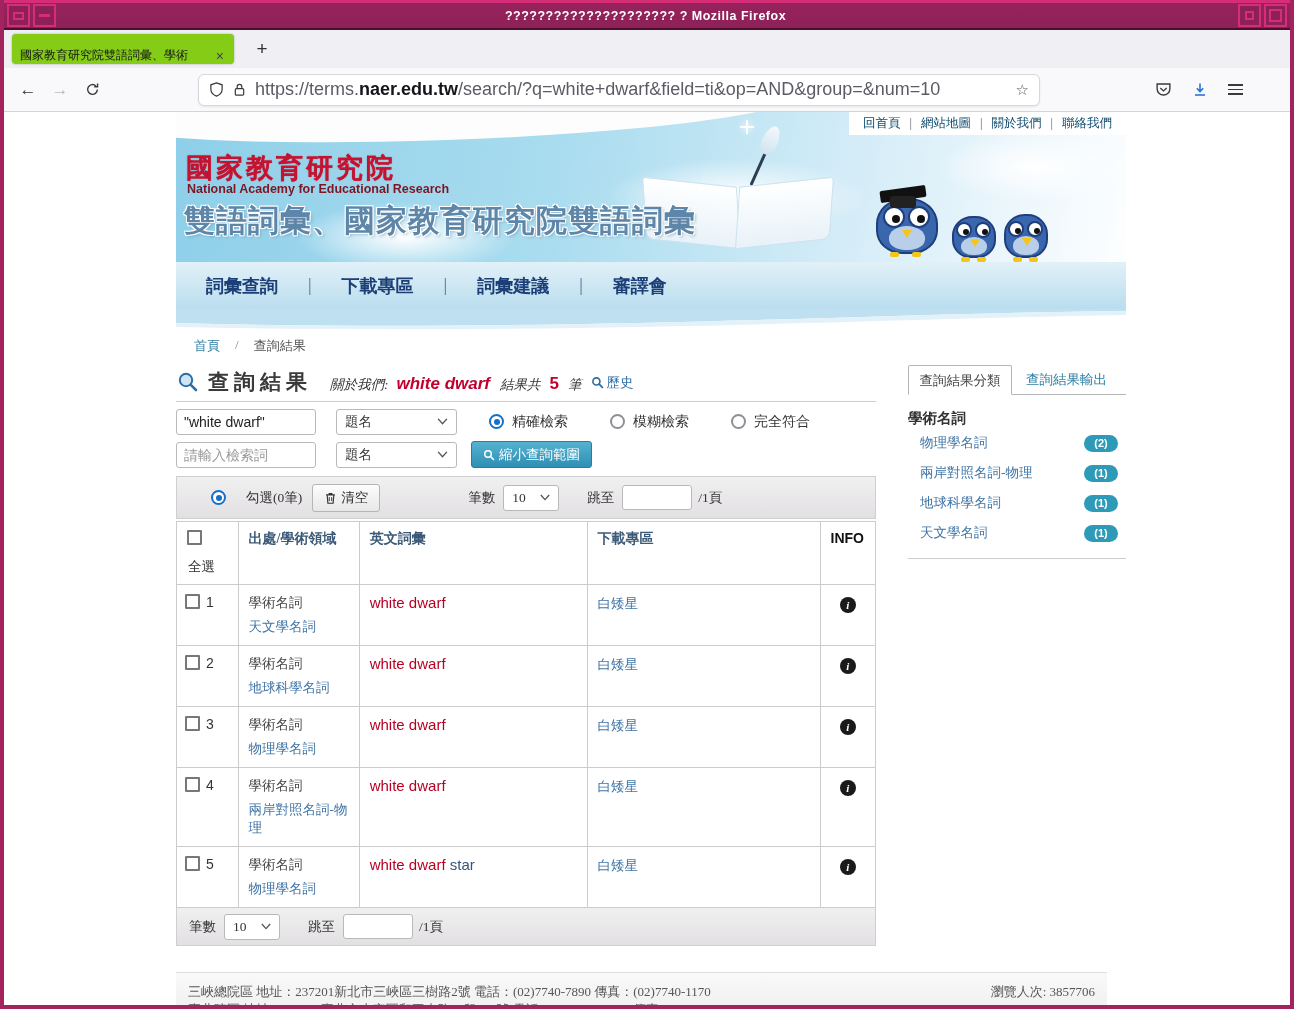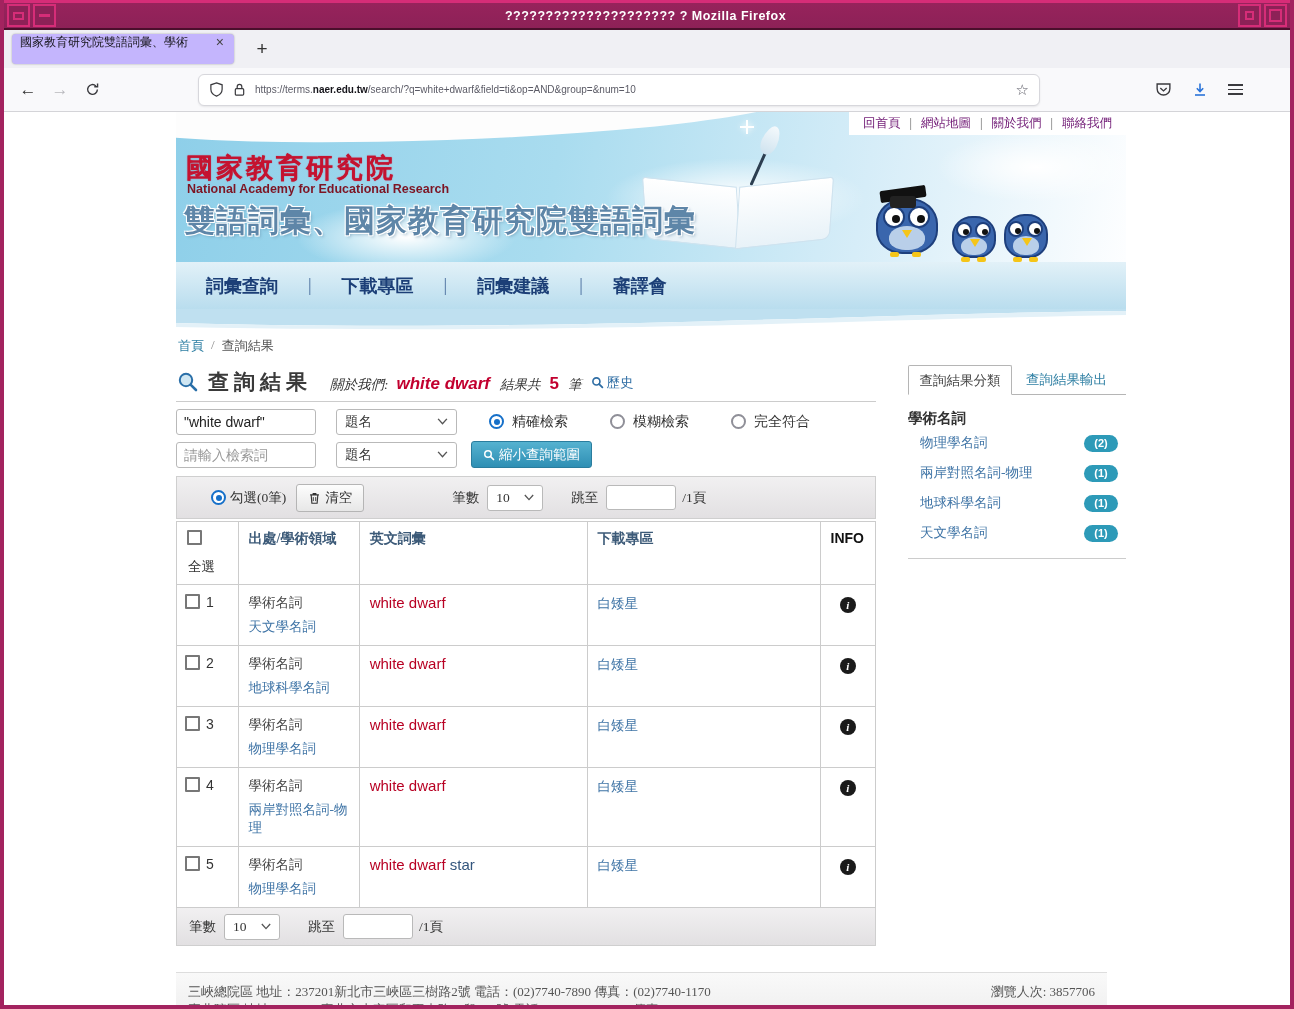--- a/index.html
+++ b/index.html
@@ -18,53 +18,53 @@
     border:2px solid #d62d78; display:flex; align-items:center; justify-content:center; }
   .tb-glyph-menu { width:11px; height:8px; border:2px solid #d62d78; }
   .tb-glyph-min  { width:11px; height:3px; background:#d62d78; }
   .tb-glyph-max  { width:9px;  height:9px; border:2px solid #d62d78; }
   .tb-glyph-close{ width:13px; height:13px; border:2px solid #d62d78; }
   .tb-title { flex:1; text-align:center; color:#fff; font-size:12.5px; font-weight:bold; letter-spacing:.5px; }
   .tb-right { display:flex; margin-right:3px; }
 
   
   .tabbar { height:38px; background:#f0f0f4; display:flex; align-items:center; padding-left:8px; }
-  .tab { width:222px; height:30px; background:#c4b5fd; border-radius:4px; box-shadow:0 0 2px rgba(0,0,0,.35);
-    display:flex; align-items:flex-start; padding:0 8px; }
+  .tab { width:222px; height:30px; background:#84cc16; border-radius:4px; box-shadow:0 0 2px rgba(0,0,0,.35);
+    display:flex; align-items:flex-end; padding:0 8px; }
   .tab-title { flex:1; font-size:12px; color:#15141a; white-space:nowrap; overflow:hidden;
     -webkit-mask-image:linear-gradient(90deg,#000 85%,transparent); mask-image:linear-gradient(90deg,#000 85%,transparent); }
   .tab-close { font-size:14px; color:#444; padding:0 2px; cursor:default; }
   .newtab { font-size:19px; color:#333; margin-left:14px; width:28px; text-align:center; }
 
   .toolbar { height:44px; background:#f9f9fb; border-bottom:1px solid #d4d4d8;
     display:flex; align-items:center; }
   .nav-ico { font-size:17px; color:#333; width:32px; text-align:center; }
   .nav-ico.disabled { color:#b8b8bd; }
   .toolbar .spacer1 { width:8px; }
   .urlbar { width:842px; height:32px; margin-left:90px; background:#fff; border:1px solid #d7d7dc;
     border-radius:6px; display:flex; align-items:center; padding:0 10px; gap:9px; box-shadow:0 1px 2px rgba(0,0,0,.08); }
-  .url-text { flex:1; font-size:10px; color:#5b5b66; white-space:nowrap; overflow:hidden; }
+  .url-text { flex:1; font-size:18px; color:#5b5b66; white-space:nowrap; overflow:hidden; }
   .url-text b { color:#15141a; font-weight:bold; }
   .url-star { font-size:15px; color:#5b5b66; }
   .tb-icons { display:flex; align-items:center; gap:20px; margin-left:115px; }
   .burger { display:inline-block; width:15px; }
   .burger span { display:block; height:1.8px; background:#3a3a3e; margin:3px 0; }
 
   
   .viewport { position:relative; height:893px; background:#fff; overflow:hidden; font-family:"Liberation Serif", serif; }
   .site { width:950px; margin-left:172px; position:relative; }
 
   .hdr { position:relative; height:150px; overflow:hidden;
     background:linear-gradient(100deg,#8ecfe9 0%,#a9dcef 40%,#d6edf8 72%,#fdfeff 100%); }
   .hdr::before { content:""; position:absolute; left:-80px; top:-36px; width:700px; height:64px;
     background:#fdfdfd; border-radius:50%; transform:rotate(-2deg); }
   .cloud { position:absolute; background:radial-gradient(closest-side,#ffffff,rgba(255,255,255,0)); }
   .toplinks { position:absolute; top:0; right:0; height:23px; background:#fff; padding:0 14px;
     display:flex; align-items:center; gap:9px; font-size:12.5px; color:#666; z-index:5; }
-  .toplinks .lk { color:#701a75;text-align:center; }
+  .toplinks .lk { color:#0c4a6e;text-align:center; }
   .logo-zh { position:absolute; left:10px; top:38px; font-size:27px; font-weight:bold; color:#c41330;
     letter-spacing:3px; text-shadow:0 0 1px #c41330; z-index:4; }
   .logo-en { position:absolute; left:11px; top:70px; font-size:12.5px; color:#7d1524;
     font-family:"Liberation Sans",sans-serif; font-weight:bold; z-index:4; }
   .site-title { position:absolute; left:8px; top:88px; font-size:31px; font-weight:bold; color:#5e86a8;
     letter-spacing:1px; z-index:4;
     text-shadow:-1px -1px 0 #fff,1px -1px 0 #fff,-1px 1px 0 #fff,1px 1px 0 #fff,2px 2px 3px rgba(90,130,160,.45); }
 
   
   .book { position:absolute; left:468px; top:42px; width:190px; height:95px; z-index:2; }
@@ -90,21 +90,21 @@
   .cap { position:absolute; z-index:4; }
   .cap .board { position:absolute; width:46px; height:12px; background:#111; transform:rotate(-8deg); border-radius:2px; }
   .cap .base { position:absolute; left:10px; top:8px; width:26px; height:12px; background:#222; border-radius:3px; }
 
   .mainnav { height:47px; background:linear-gradient(#e2f1f8,#b9ddee); display:flex; align-items:center;
     padding-left:30px; gap:30px; font-size:18px; font-weight:bold; color:#1c3f77; position:relative; }
   .mainnav .sep { color:#4a6e9e; font-weight:normal; }
   .wave { height:24px; position:relative; background:#fff; }
   .wave svg { position:absolute; left:0; top:0; }
 
-  .breadcrumb { margin:4px 2px 0; font-size:13px; color:#888; display:flex; gap:7px; }
+  .breadcrumb { margin:4px 18px 0; font-size:13px; color:#888; display:flex; gap:15px; }
   .breadcrumb .home { color:#2e7fa3; }
   .breadcrumb .cur { color:#555; }
 
   .content { display:flex; margin-top:10px; }
   .main { width:700px; }
   .aside { width:220px; margin-left:32px; }
 
   
   .sr-head { display:flex; align-items:baseline; height:30px; }
   .sr-title { font-size:21px; font-weight:bold; color:#3a3a3a; letter-spacing:5px; margin-left:8px; }
@@ -407,21 +407,21 @@
               <svg class="ic" width="12" height="12" viewBox="0 0 24 24">
                 <circle cx="10" cy="10" r="6.5" fill="none" stroke="#fff" stroke-width="3"></circle>
                 <path d="M15 15 21 21" stroke="#fff" stroke-width="3.4" stroke-linecap="round"></path>
               </svg>
               <span>縮小查詢範圍</span>
             </button>
           </div>
 
           <div class="gpanel">
             <span class="radio checked chk-radio"></span>
-            <span style="margin-left:4px">勾選(0筆)</span>
+            <span style="margin-left:20px">勾選(0筆)</span>
             <button class="clear-btn">
               <svg class="ic" width="13" height="14" viewBox="0 0 14 16">
                 <path d="M2 4.5h10M5.5 4.5V3h3v1.5M3.2 4.5 4 14h6l.8-9.5" fill="none" stroke="#333" stroke-width="1.3"></path>
                 <path d="M5.6 7v4.5M8.4 7v4.5" stroke="#333" stroke-width="1.1"></path>
               </svg>
               <span>清空</span>
             </button>
             <span class="pp-label">筆數</span>
             <div class="selbox small">
               <span>10</span>

